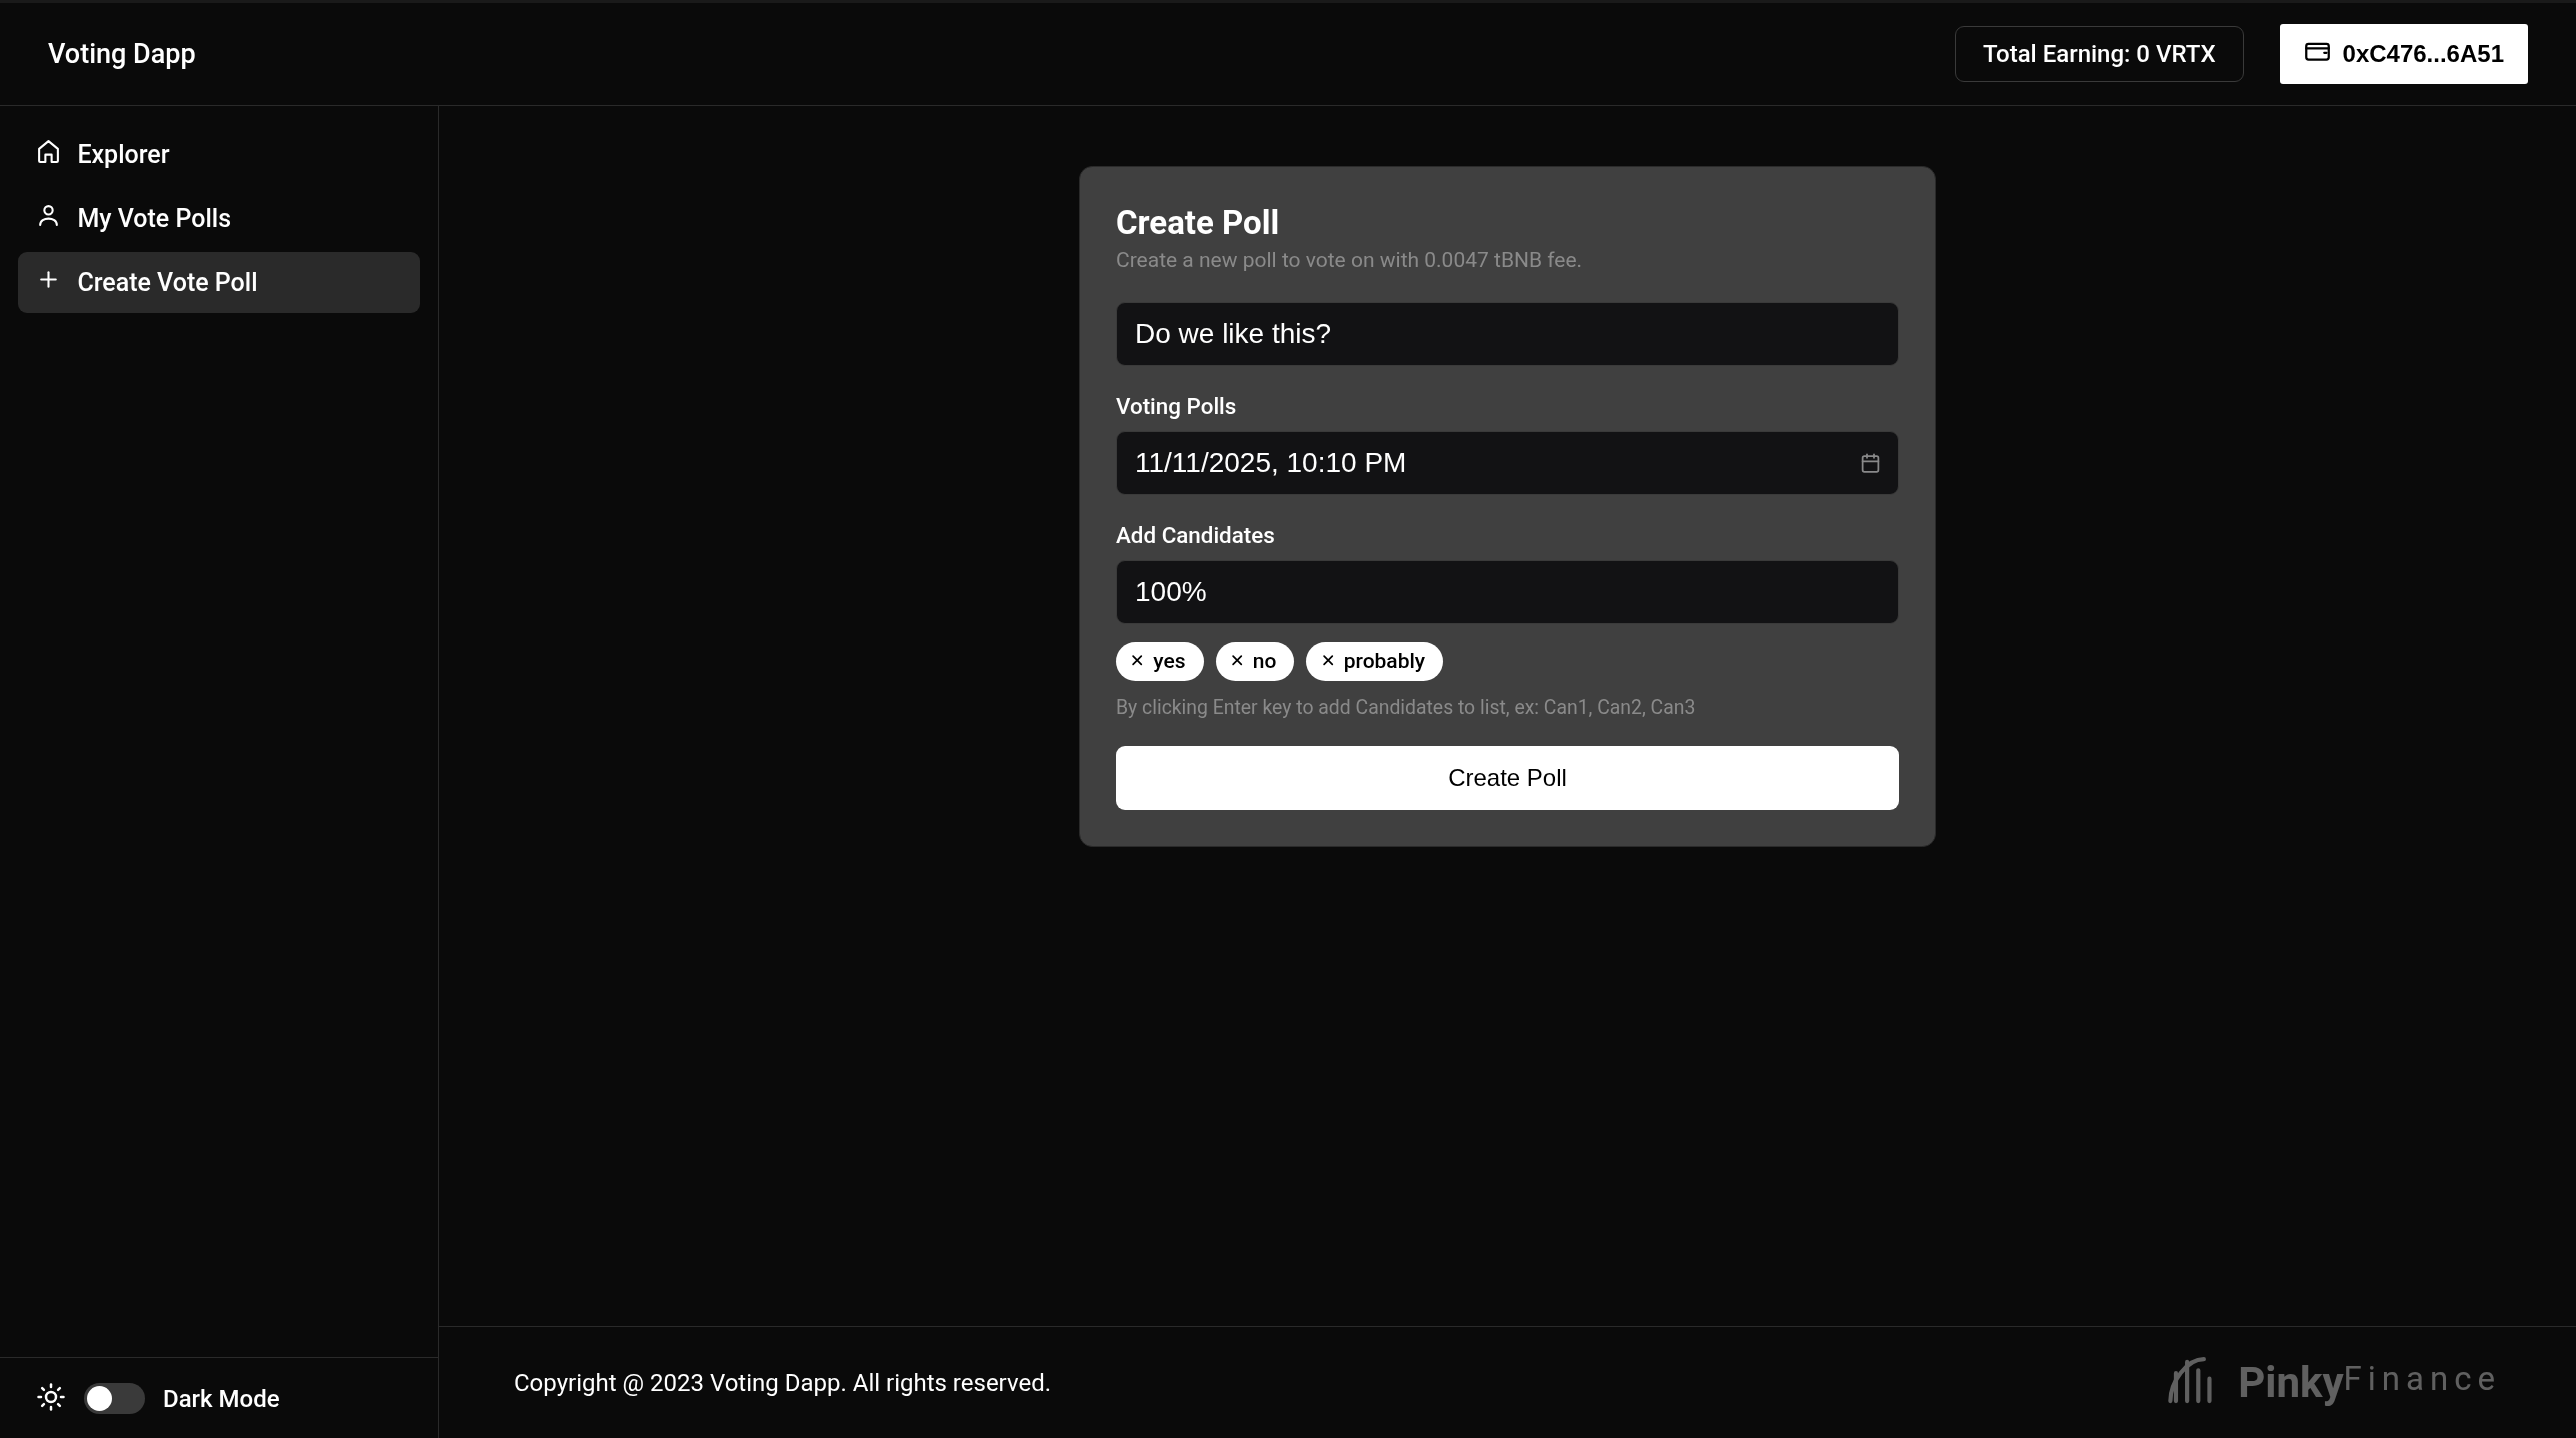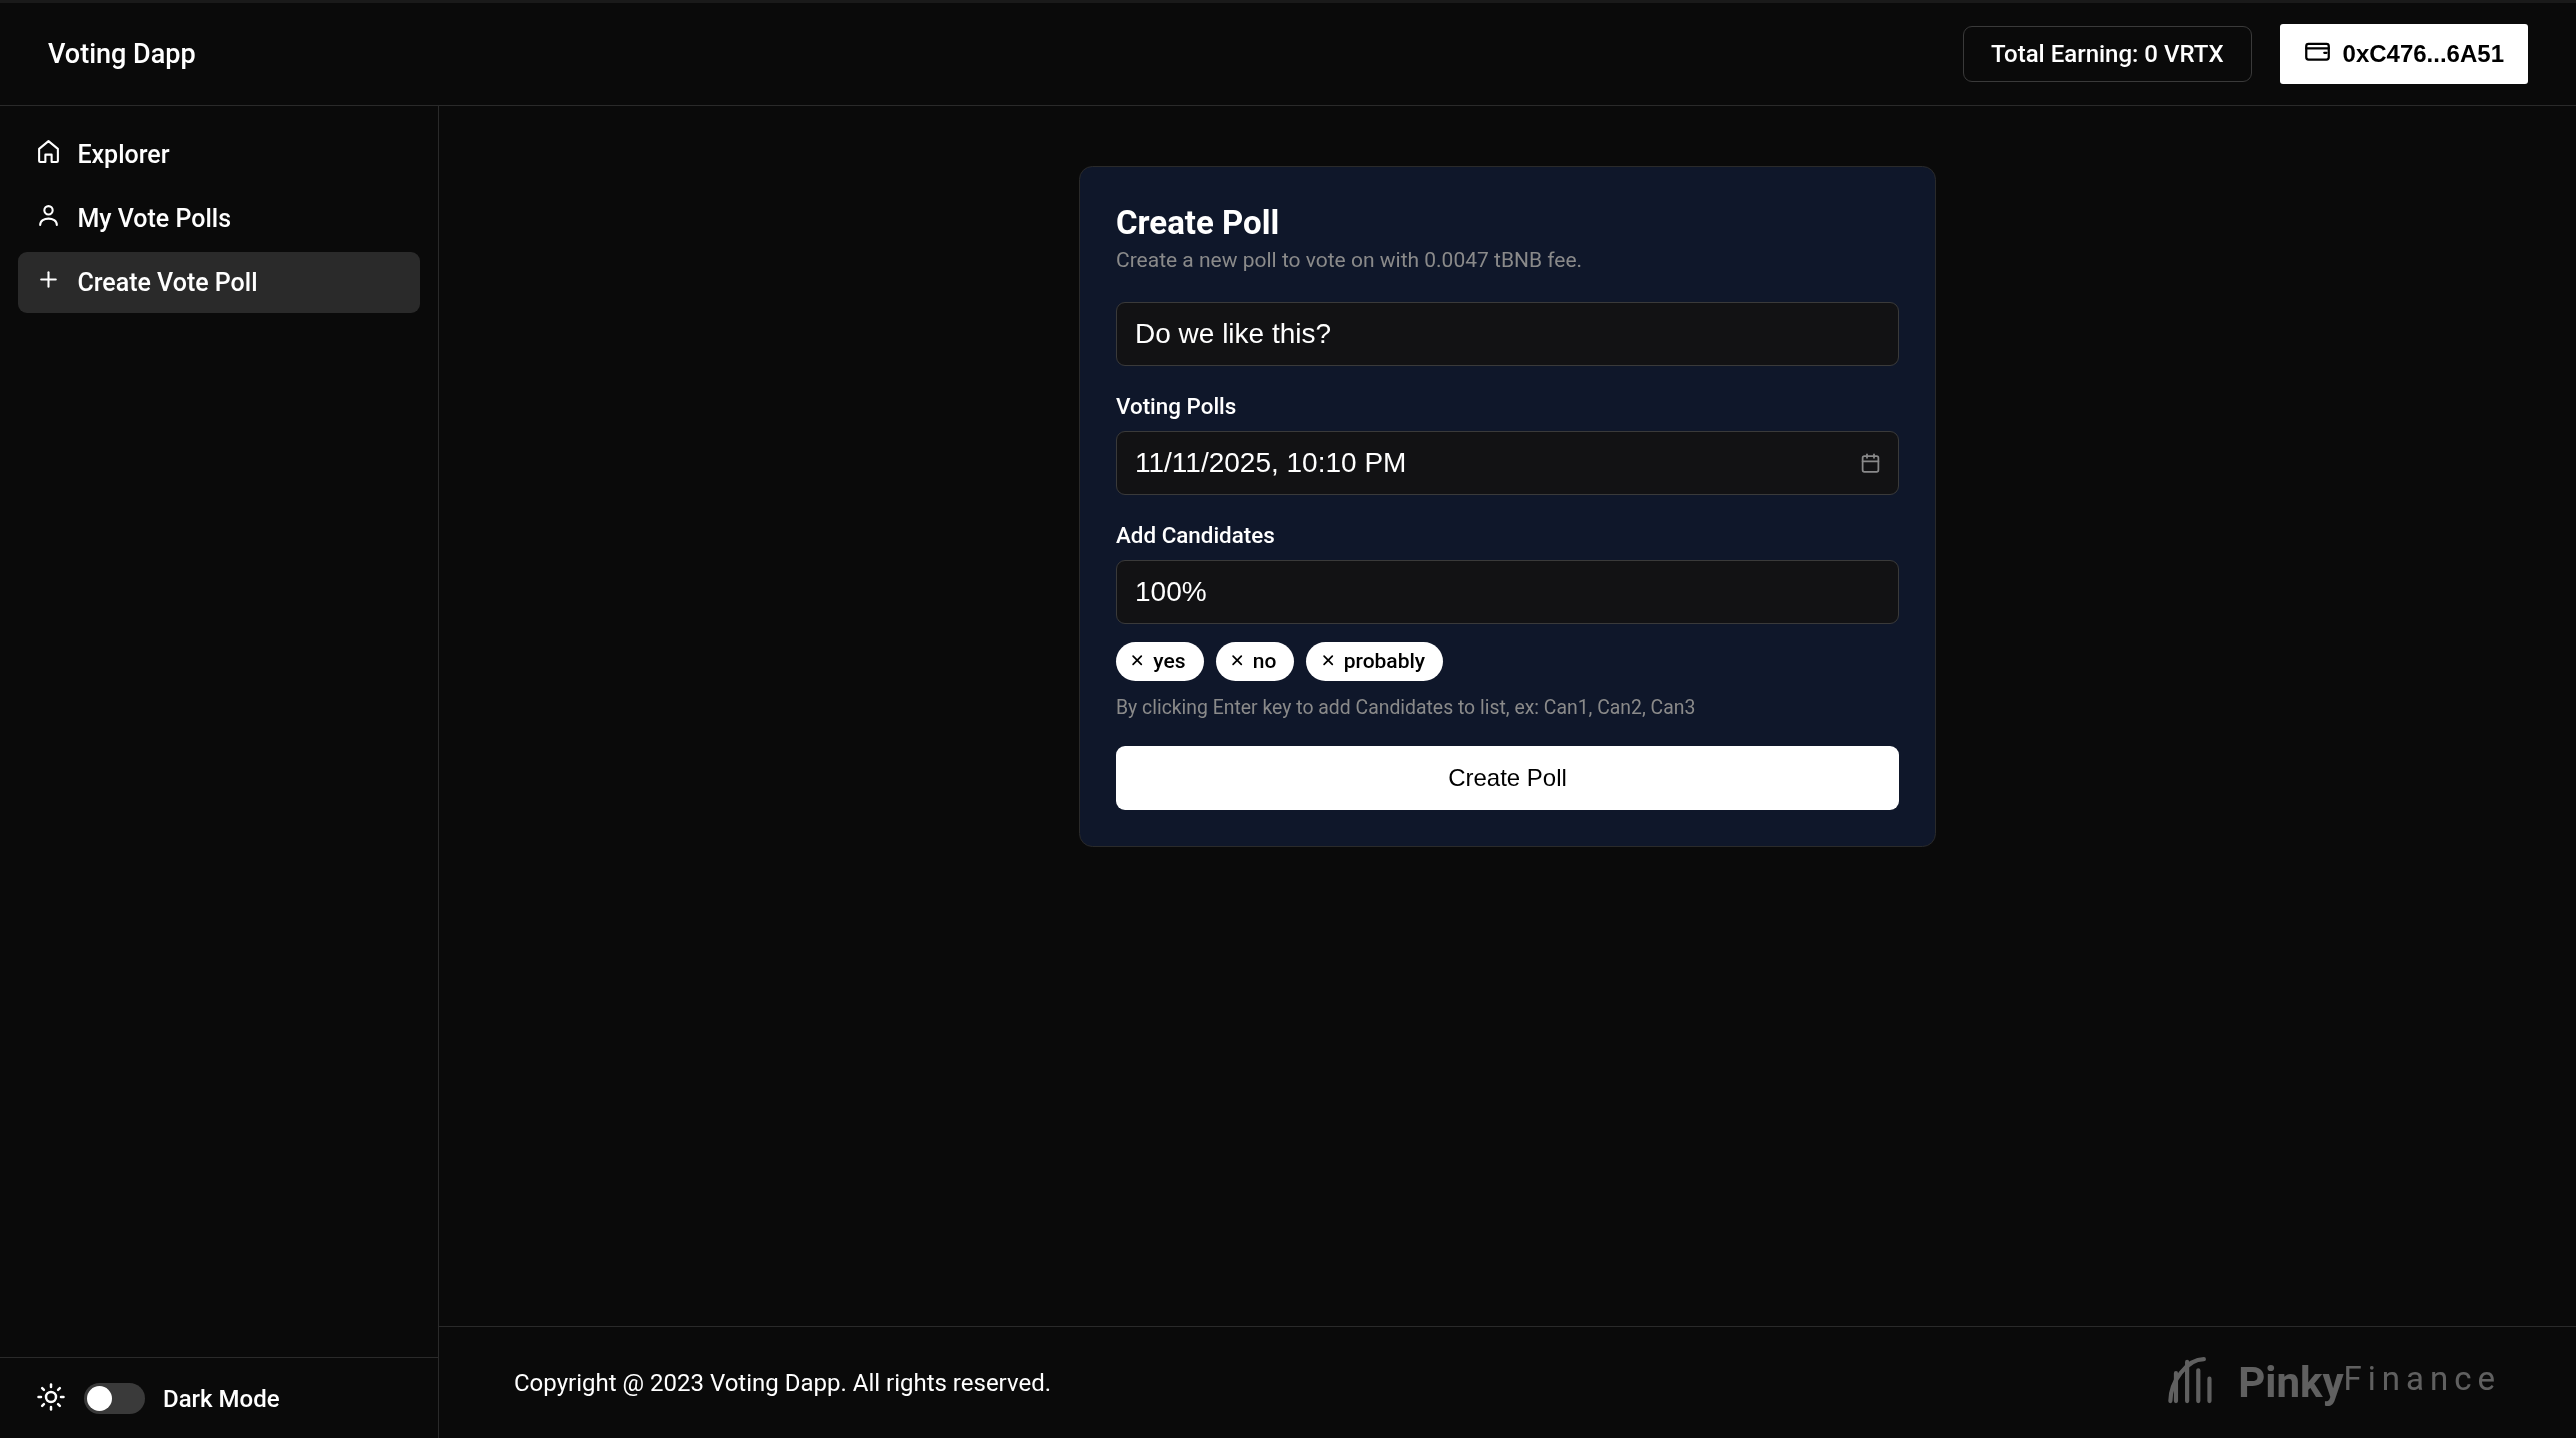--- a/index.html
+++ b/index.html
@@ -40,21 +40,21 @@
     
     .app-title {
       font-size: 27px;
       font-weight: 500;
       color: #fff;
     }
     
     .header-right {
       display: flex;
       align-items: center;
-      gap: 28px;
+      gap: 36px;
     }
     
     .earning-box {
       border: 0.7px solid #3a3a3a;
       border-radius: 9px;
       padding: 13.4px 27px;
       font-size: 24px;
       font-weight: 500;
       color: #fff;
     }
@@ -166,21 +166,21 @@
     
     .content {
       flex: 1;
       display: flex;
       justify-content: center;
       align-items: flex-start;
       padding-top: 60px;
     }
     
     .card {
-      background: #0f172a;
+      background: #404040;
       border: 0.7px solid #2a2a2a;
       border-radius: 13.4px;
       width: 857px;
       padding: 36px;
     }
     
     .card-title {
       font-size: 33px;
       font-weight: 700;
       color: #fff;

